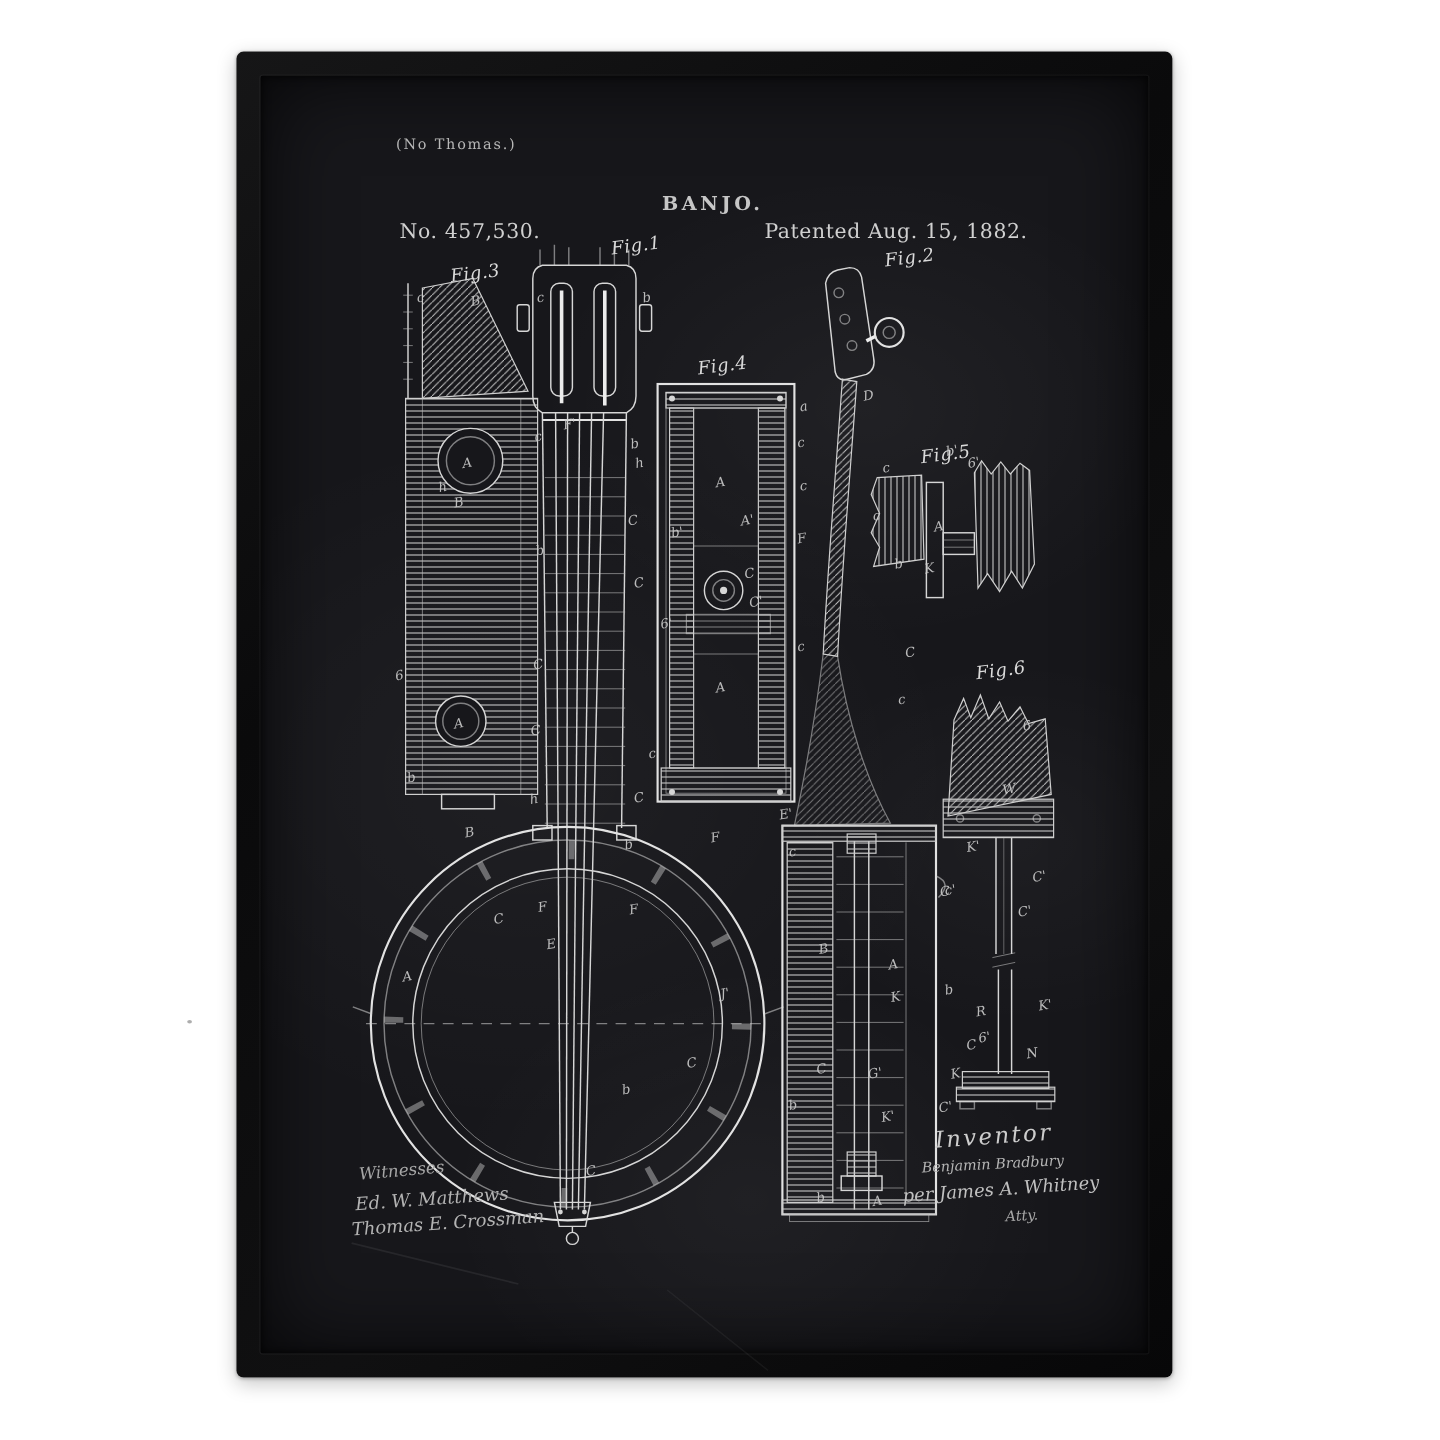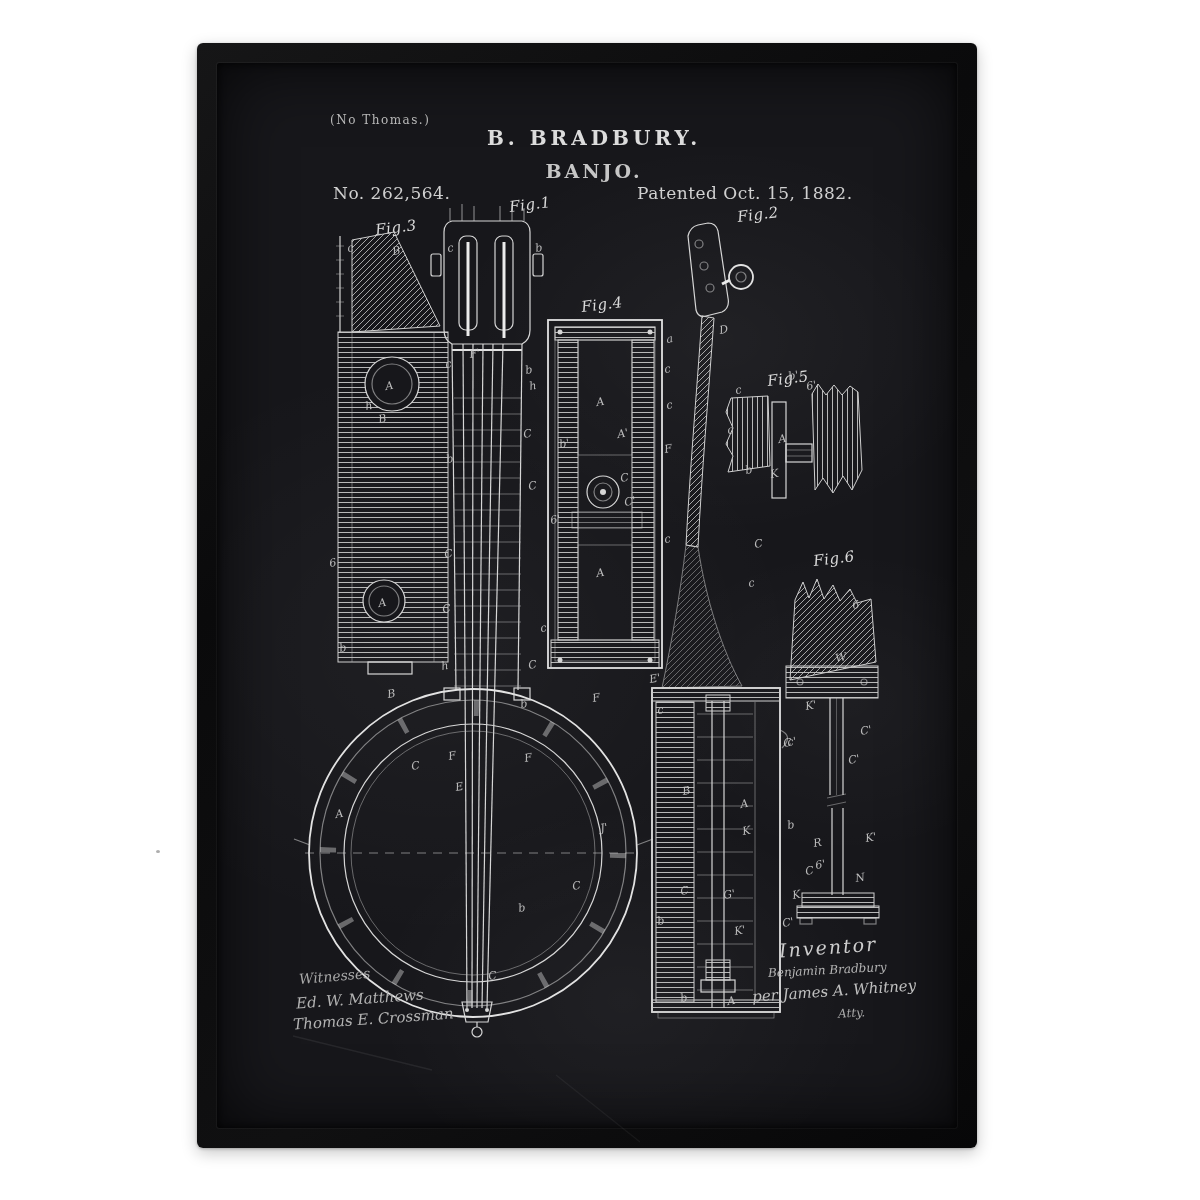--- a/index.html
+++ b/index.html
@@ -34,21 +34,21 @@
   .ticks{stroke:#cfcfcf;stroke-width:16;fill:none;stroke-dasharray:5 71;opacity:.45;}
   .scratch{stroke:rgba(255,255,255,.07);stroke-width:1.5;fill:none;}
   .scratch2{stroke:rgba(255,255,255,.05);stroke-width:1.2;fill:none;}
   .fig-label{fill:#dadada;font:italic 15px "DejaVu Serif",serif;letter-spacing:.5px;}
   .part-label{fill:#c9c9c9;font:italic 11px "DejaVu Serif",serif;opacity:.92;}
   
   .ptxt{position:absolute;color:#d3d3d3;white-space:nowrap;}
   .no-model{left:330px;top:113px;font-size:12px;letter-spacing:1.5px;color:#b8b8b8;}
   .inventor-name{left:444px;top:126px;width:300px;text-align:center;font-size:20px;
                  font-weight:bold;letter-spacing:4px;color:#dcdcdc;}
-  .title{left:494px;top:160px;width:200px;text-align:center;font-size:19px;
+  .title{left:494px;top:160px;width:200px;text-align:center;font-size:16px;
          font-weight:bold;letter-spacing:3px;color:#c6c6c6;}
   .patent-number{left:333px;top:183px;font-size:17px;letter-spacing:.5px;color:#d0d0d0;}
   .patent-date{left:637px;top:183px;font-size:17px;letter-spacing:.5px;color:#d0d0d0;}
   
   .hand{position:absolute;font-style:italic;white-space:nowrap;color:#b0b0b0;}
   .witnesses-label{left:299px;top:968px;font-size:14px;transform:rotate(-5deg);color:#a6a6a6;}
   .witness-sig-1{left:296px;top:990px;font-size:15px;transform:rotate(-4deg);color:#b3b3b3;}
   .witness-sig-2{left:293px;top:1010px;font-size:15px;transform:rotate(-4deg);color:#b3b3b3;}
   .inventor-label{left:779px;top:936px;font-size:19px;letter-spacing:2px;transform:rotate(-4deg);color:#cdcdcd;}
   .inventor-sig{left:768px;top:963px;font-size:12px;transform:rotate(-3deg);color:#b5b5b5;}
@@ -280,24 +280,23 @@
       <text x="814" y="847" class="part-label" transform="rotate(-10 814 847)">R</text>
       <text x="866" y="842" class="part-label" transform="rotate(-10 866 842)">K'</text>
       <text x="816" y="869" class="part-label" transform="rotate(-10 816 869)">6'</text>
       <text x="806" y="875" class="part-label" transform="rotate(-10 806 875)">C</text>
       <text x="856" y="882" class="part-label" transform="rotate(-10 856 882)">N</text>
       <text x="793" y="899" class="part-label" transform="rotate(-10 793 899)">K</text>
       <text x="783" y="927" class="part-label" transform="rotate(-10 783 927)">C'</text>
     </svg>
 
   <div class="ptxt no-model">(No Thomas.)</div>
-  <div class="ptxt inventor-name">B. BRADBURY.</div>
   <div class="ptxt title">BANJO.</div>
-  <div class="ptxt patent-number">No. 262,564.</div>
-  <div class="ptxt patent-date">Patented Oct. 15, 1882.</div>
+  <div class="ptxt patent-number">No. 457,530.</div>
+  <div class="ptxt patent-date">Patented Aug. 15, 1882.</div>
 
   <div class="hand witnesses-label">Witnesses</div>
   <div class="hand witness-sig-1">Ed. W. Matthews</div>
   <div class="hand witness-sig-2">Thomas E. Crossman</div>
   <div class="hand inventor-label">Inventor</div>
   <div class="hand inventor-sig">Benjamin Bradbury</div>
   <div class="hand attorney-sig">per James A. Whitney</div>
   <div class="hand attorney-title">Atty.</div>
 
   <div class="speck"></div>

